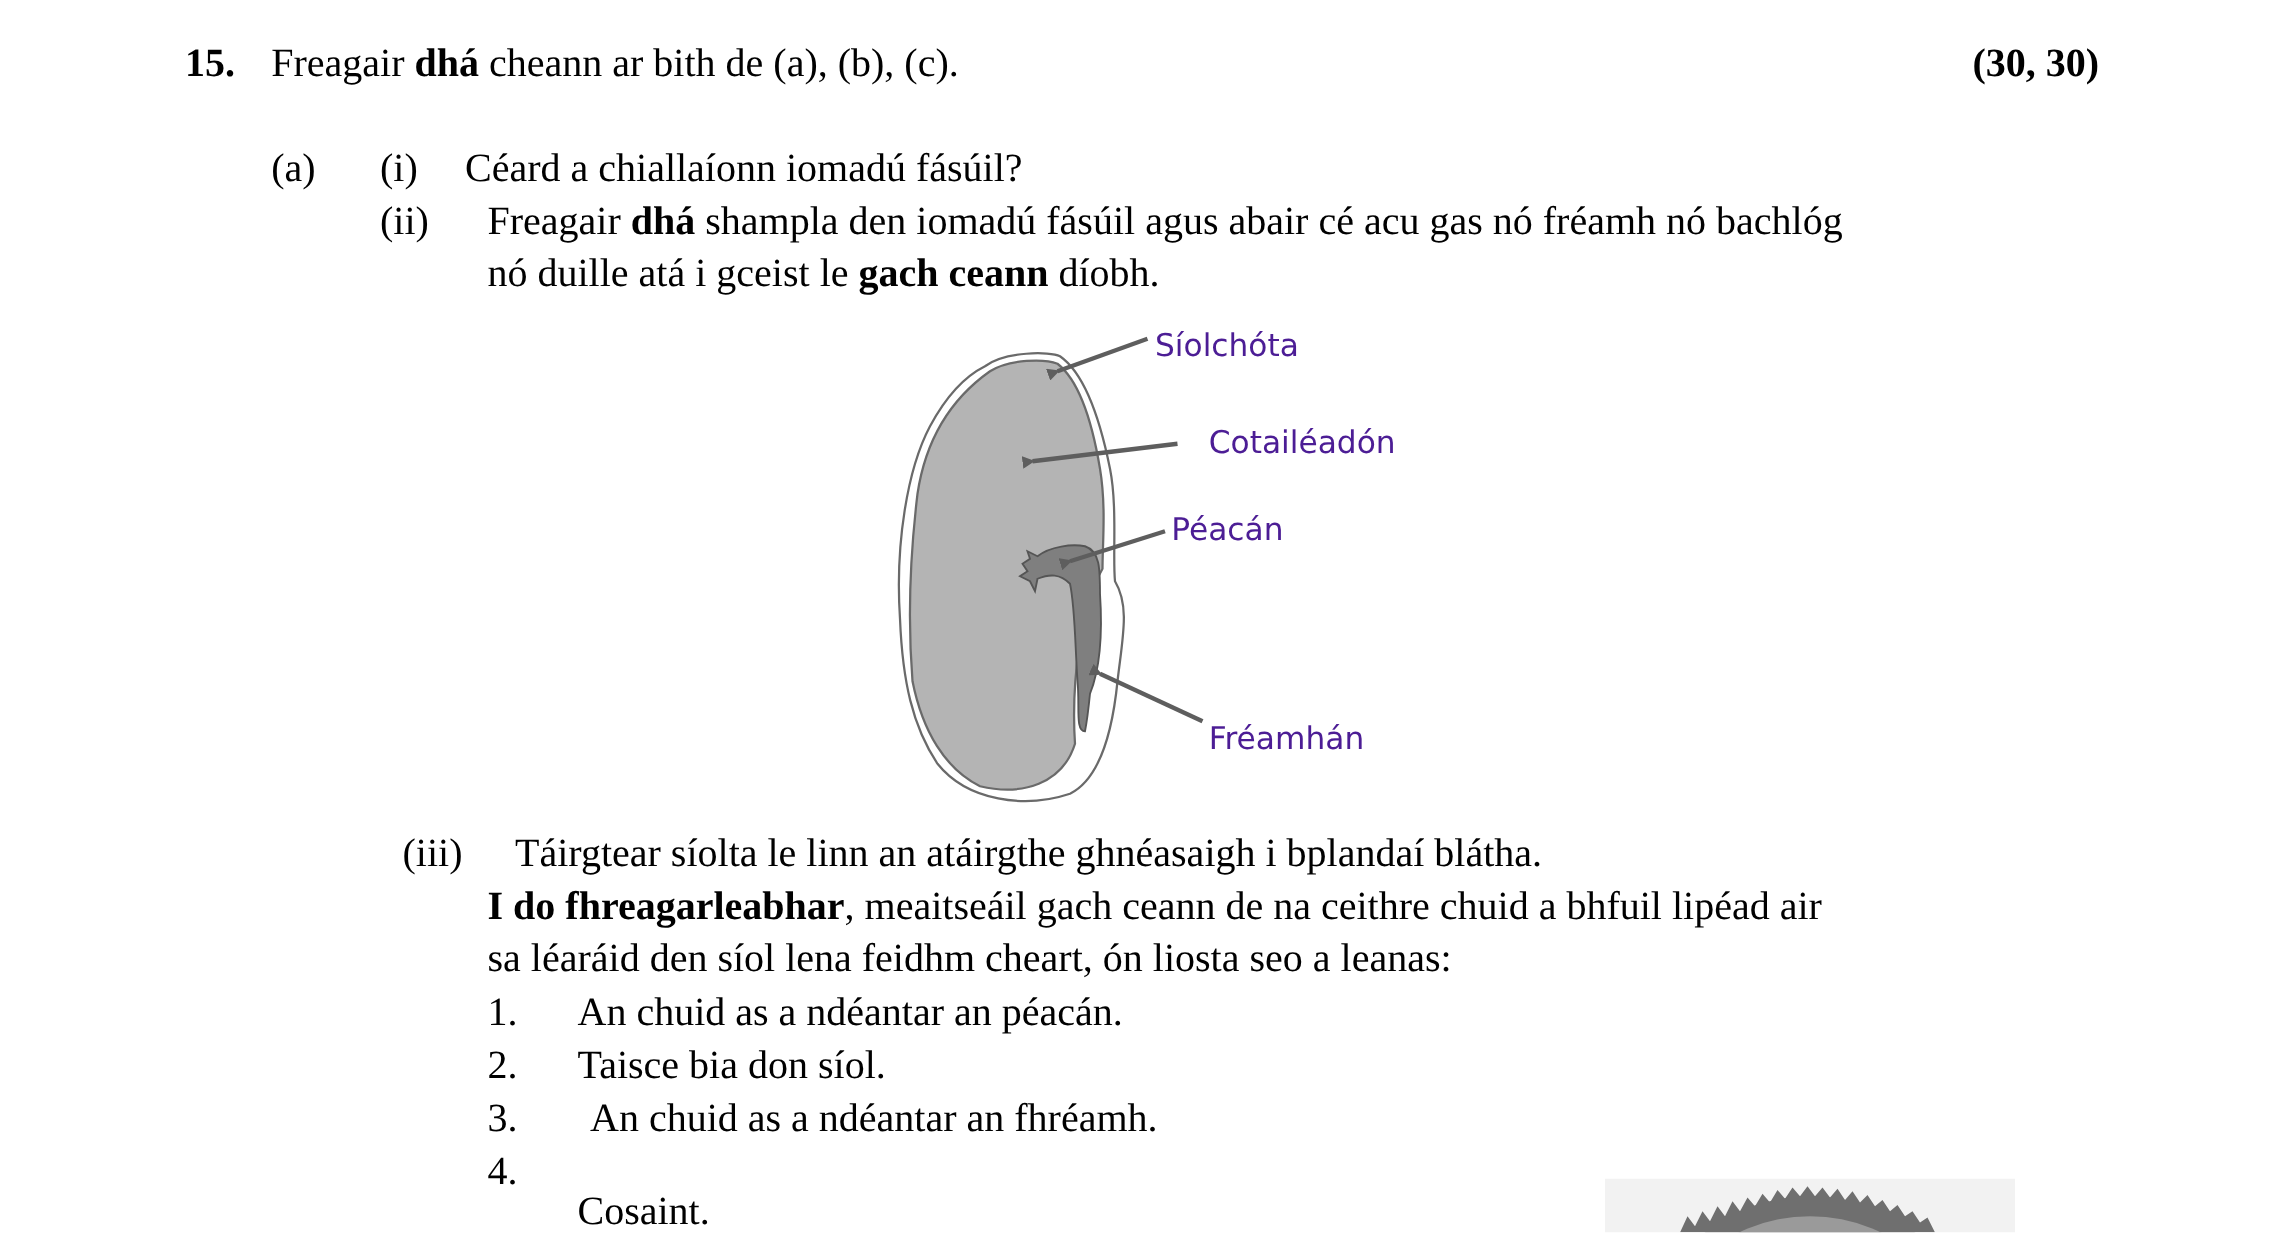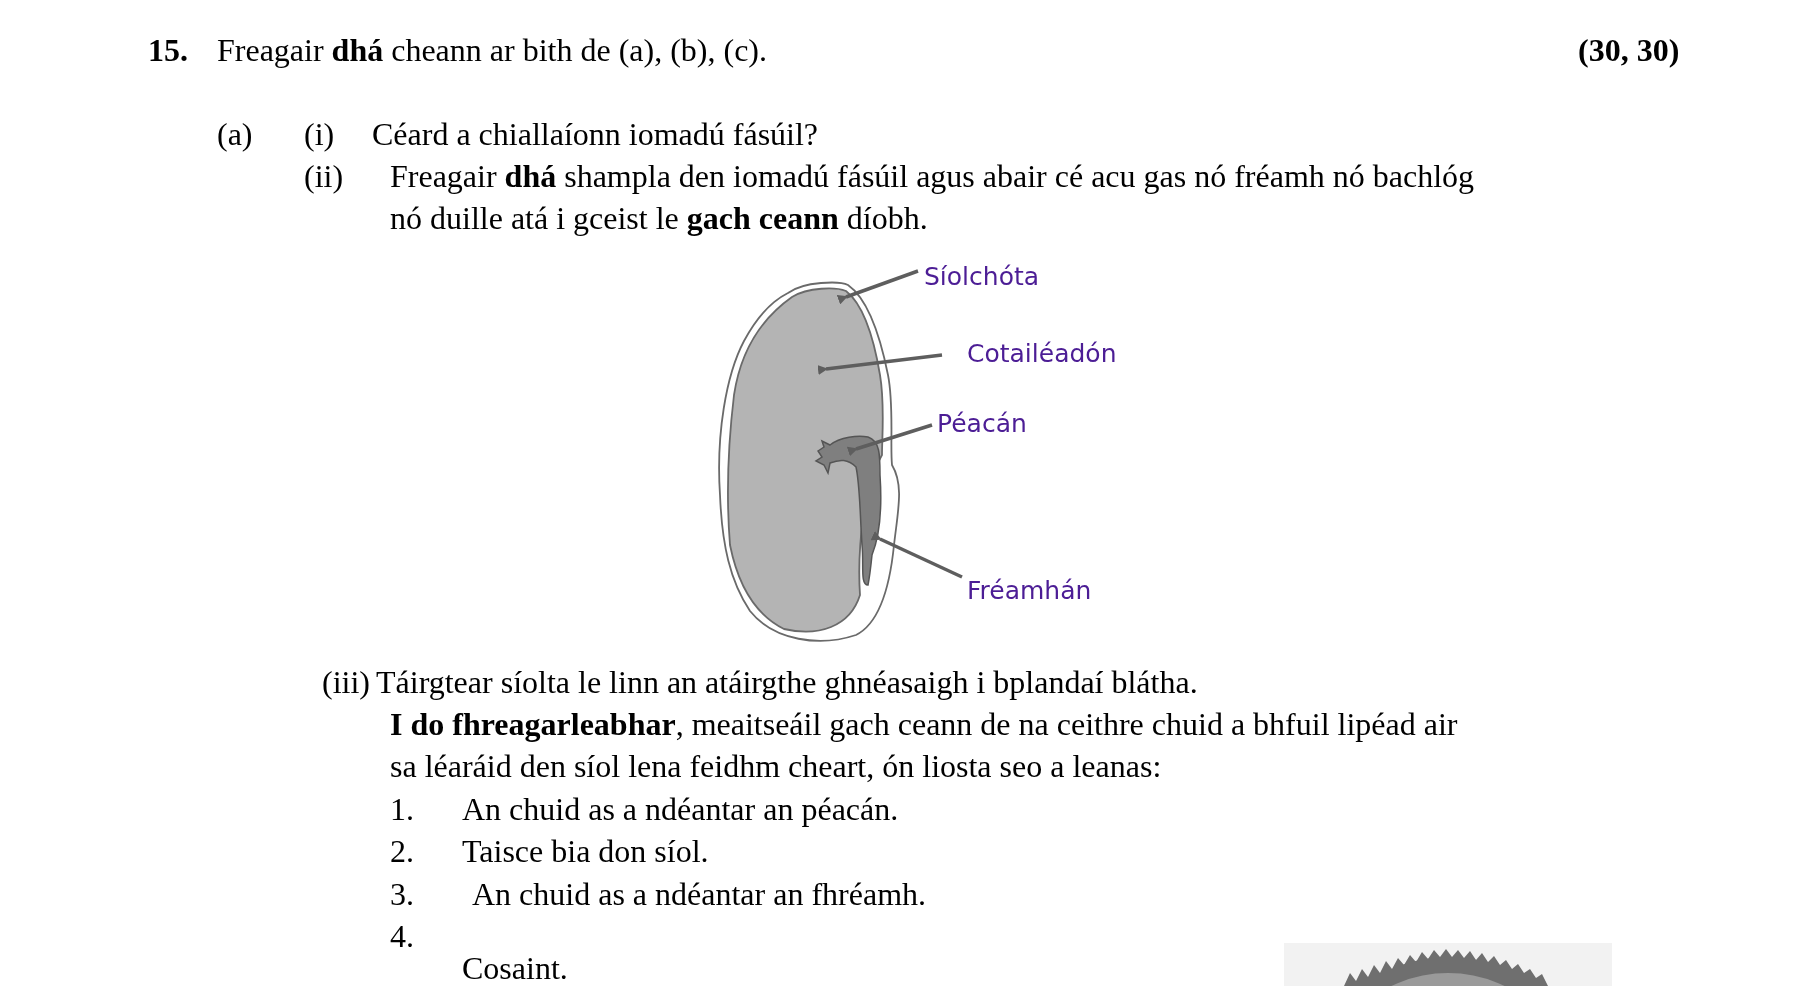--- a/index.html
+++ b/index.html
@@ -54,21 +54,21 @@
     <line x1="232" y1="170" x2="156" y2="194" stroke="#5e5e5e" stroke-width="3.5" marker-end="url(#ah)"></line>
     <line x1="262" y1="322" x2="180" y2="284" stroke="#5e5e5e" stroke-width="3.5" marker-end="url(#ah)"></line>
   </svg>
 </div>
 <div class="lbl" style="left:924px; top:262px;">Síolchóta</div>
 <div class="lbl" style="left:967px; top:339px;">Cotailéadón</div>
 <div class="lbl" style="left:937px; top:409px;">Péacán</div>
 <div class="lbl" style="left:967px; top:560px;margin-top:16px;">Fréamhán</div>
 
 <div class="line" style="left:304px; top:662px;margin-left:18px;">(iii)</div>
-<div class="line" style="left:376px; top:662px;">Táirgtear síolta le linn an atáirgthe ghnéasaigh i bplandaí blátha.</div>
+<div class="line" style="left:412px; top:662px;">Táirgtear síolta le linn an atáirgthe ghnéasaigh i bplandaí blátha.</div>
 <div class="line" style="left:390px; top:704px;"><span class="b">I do fhreagarleabhar</span><span>, meaitseáil gach ceann de na ceithre chuid a bhfuil lipéad air</span></div>
 <div class="line" style="left:390px; top:746px;">sa léaráid den síol lena feidhm cheart, ón liosta seo a leanas:</div>
 
 <div class="line" style="left:390px; top:789px;">1.</div>
 <div class="line" style="left:462px; top:789px;">An chuid as a ndéantar an péacán.</div>
 <div class="line" style="left:390px; top:831px;">2.</div>
 <div class="line" style="left:462px; top:831px;">Taisce bia don síol.</div>
 <div class="line" style="left:390px; top:874px;">3.</div>
 <div class="line" style="left:472px; top:874px;">An chuid as a ndéantar an fhréamh.</div>
 <div class="line" style="left:390px; top:916px;">4.</div>

